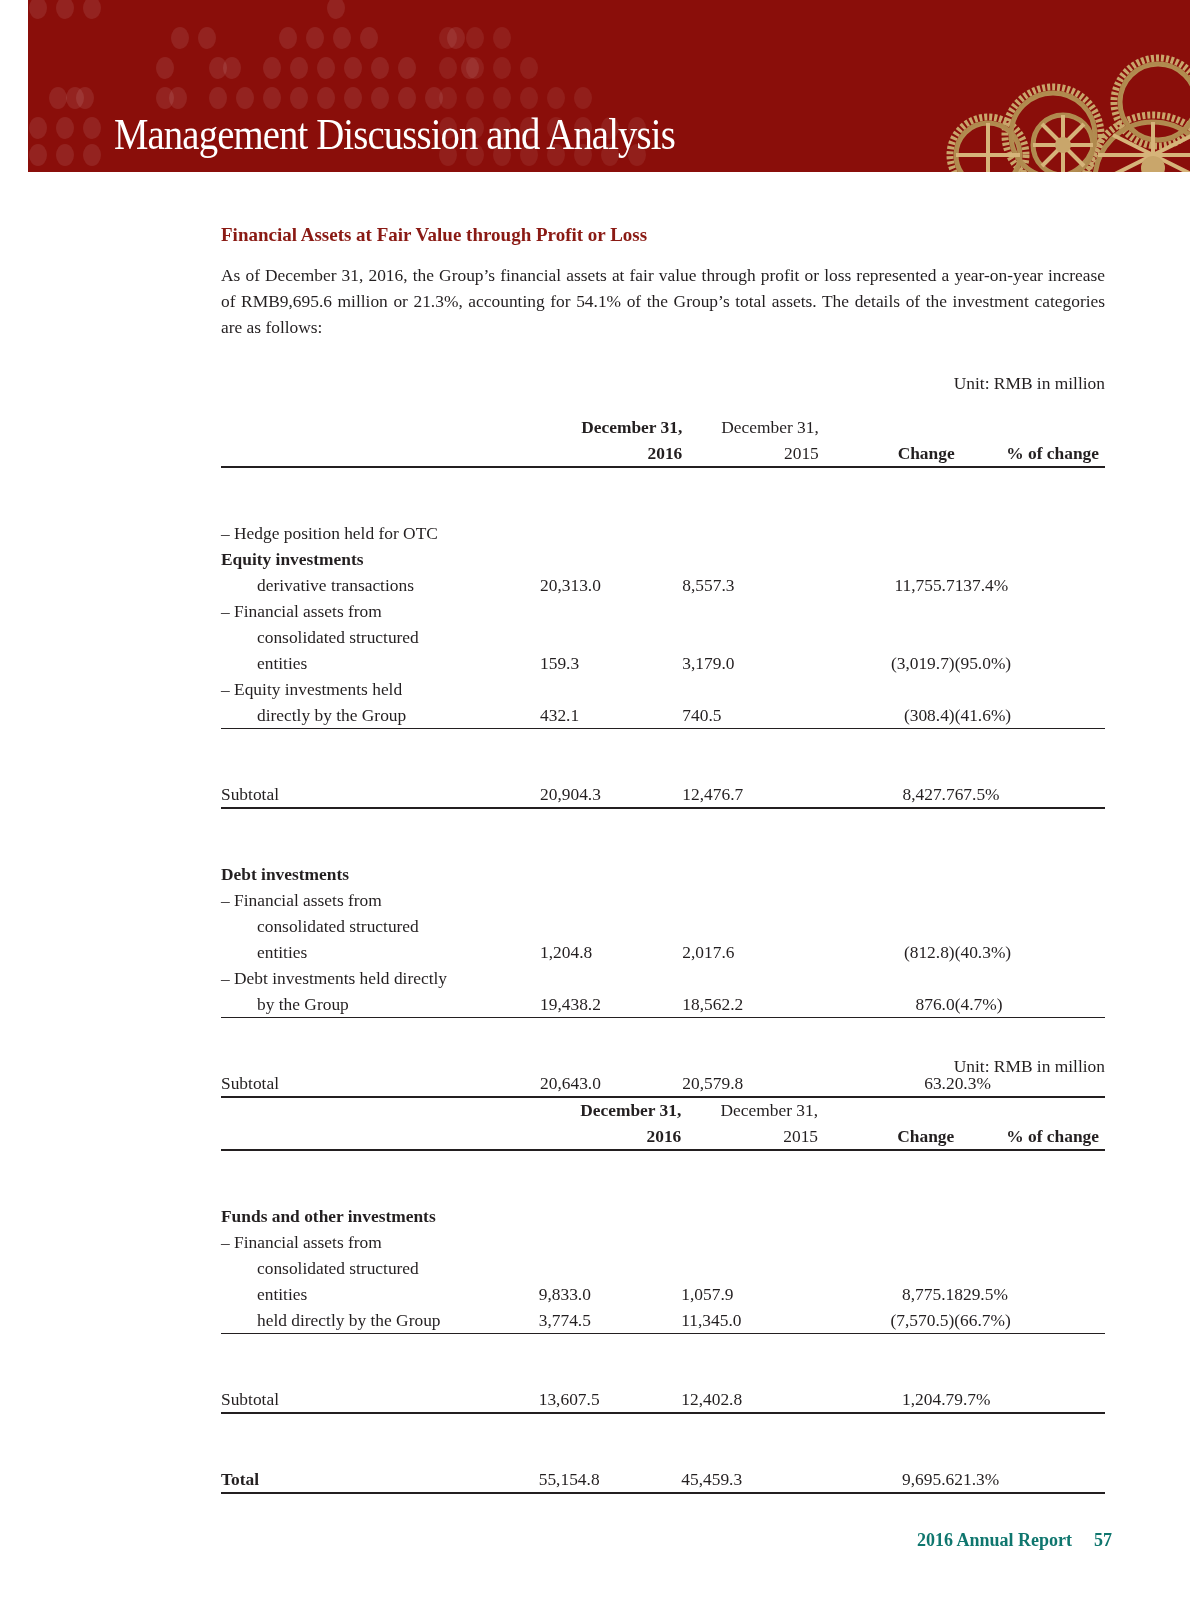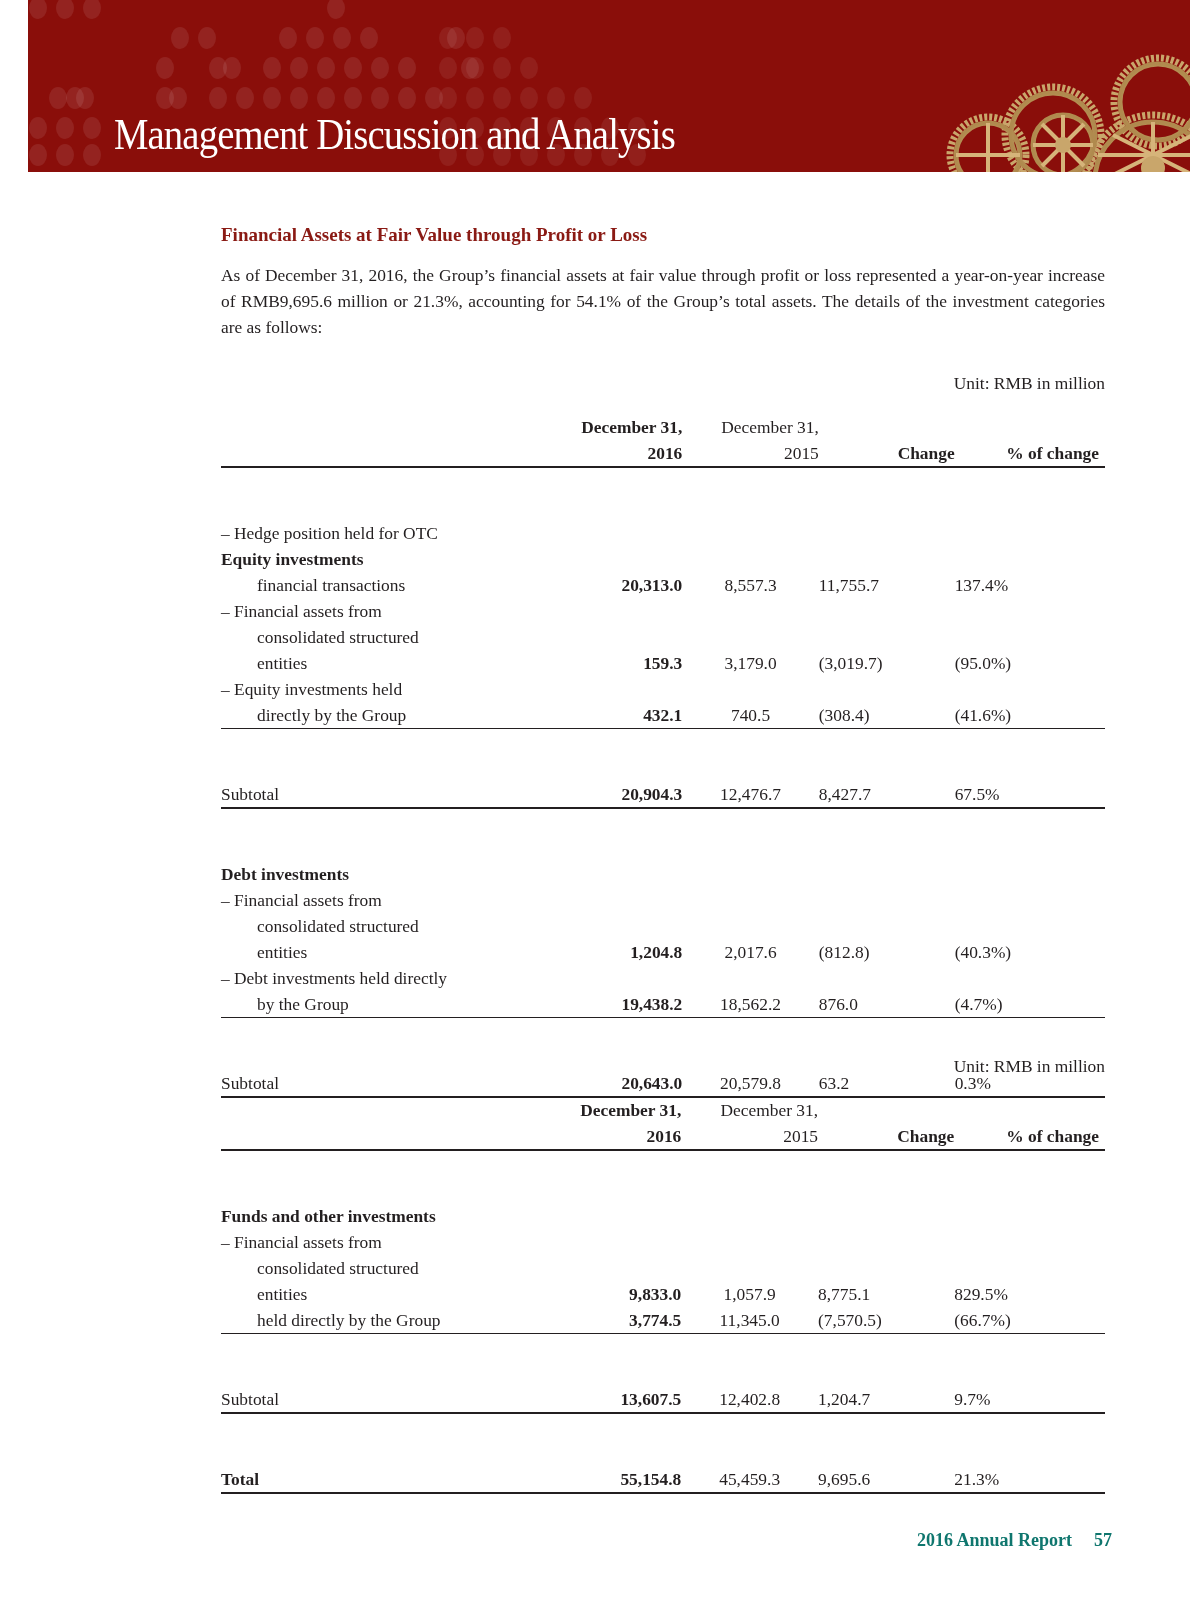--- a/index.html
+++ b/index.html
@@ -19,23 +19,23 @@
            line-height: 26px; text-align: justify; }
 
   .unit { position: absolute; right: 85px; font-size: 17.4px; }
 
   table.fin { position: absolute; left: 221px; width: 884px; border-collapse: collapse;
               font-size: 17.4px; }
   table.fin td, table.fin th { padding: 0; height: 26px; line-height: 26px; vertical-align: bottom; }
   table.fin th { font-weight: normal; text-align: right; }
   table.fin th.b { font-weight: bold; }
   .c0 { width: 300px; text-align: left; }
-  .c1 { width: 148px; text-align: right; font-weight: bold; }
-  .c2 { width: 142px; text-align: center; }
-  .c3 { width: 142px; }
+  .c1 { width: 148px; font-weight: normal; }
+  .c2 { width: 142px; text-align: left; }
+  .c3 { width: 142px; text-align: right; }
   .c4 { width: 152px; padding-right: 6px !important; }
   .neg { padding-right: 0 !important; }
   .bold { font-weight: bold; }
   .indent { padding-left: 36px !important; }
   .head-row th { padding-bottom: 2px; }
   .rule-head td { border-top: 2px solid #231f20; height: 0; line-height: 0; padding: 0; }
   .rule-thin td { border-top: 1px solid #231f20; height: 0; line-height: 0; padding: 0; }
   .rule-double td { border-top: 2.5px solid #231f20; height: 0; line-height: 0; padding: 0; }
   .sp td { height: 30px; }
 
@@ -189,21 +189,21 @@
         <td colspan="5"></td>
       </tr>
 
   <tr>
         <td class="c0" colspan="5">– Hedge position held for OTC</td>
       </tr>
   <tr>
         <td class="c0 bold" colspan="5">Equity investments</td>
       </tr>
   <tr>
-    <td class="c0 indent">financial transactions</td>
+    <td class="c0 indent">derivative transactions</td>
     <td class="c1">20,313.0</td>
     <td class="c2">8,557.3</td>
     <td class="c3">11,755.7</td>
     <td class="c4">137.4%</td>
   </tr>
   <tr>
         <td class="c0" colspan="5">– Financial assets from</td>
       </tr>
   <tr>
         <td class="c0 indent" colspan="5">consolidated structured</td>

